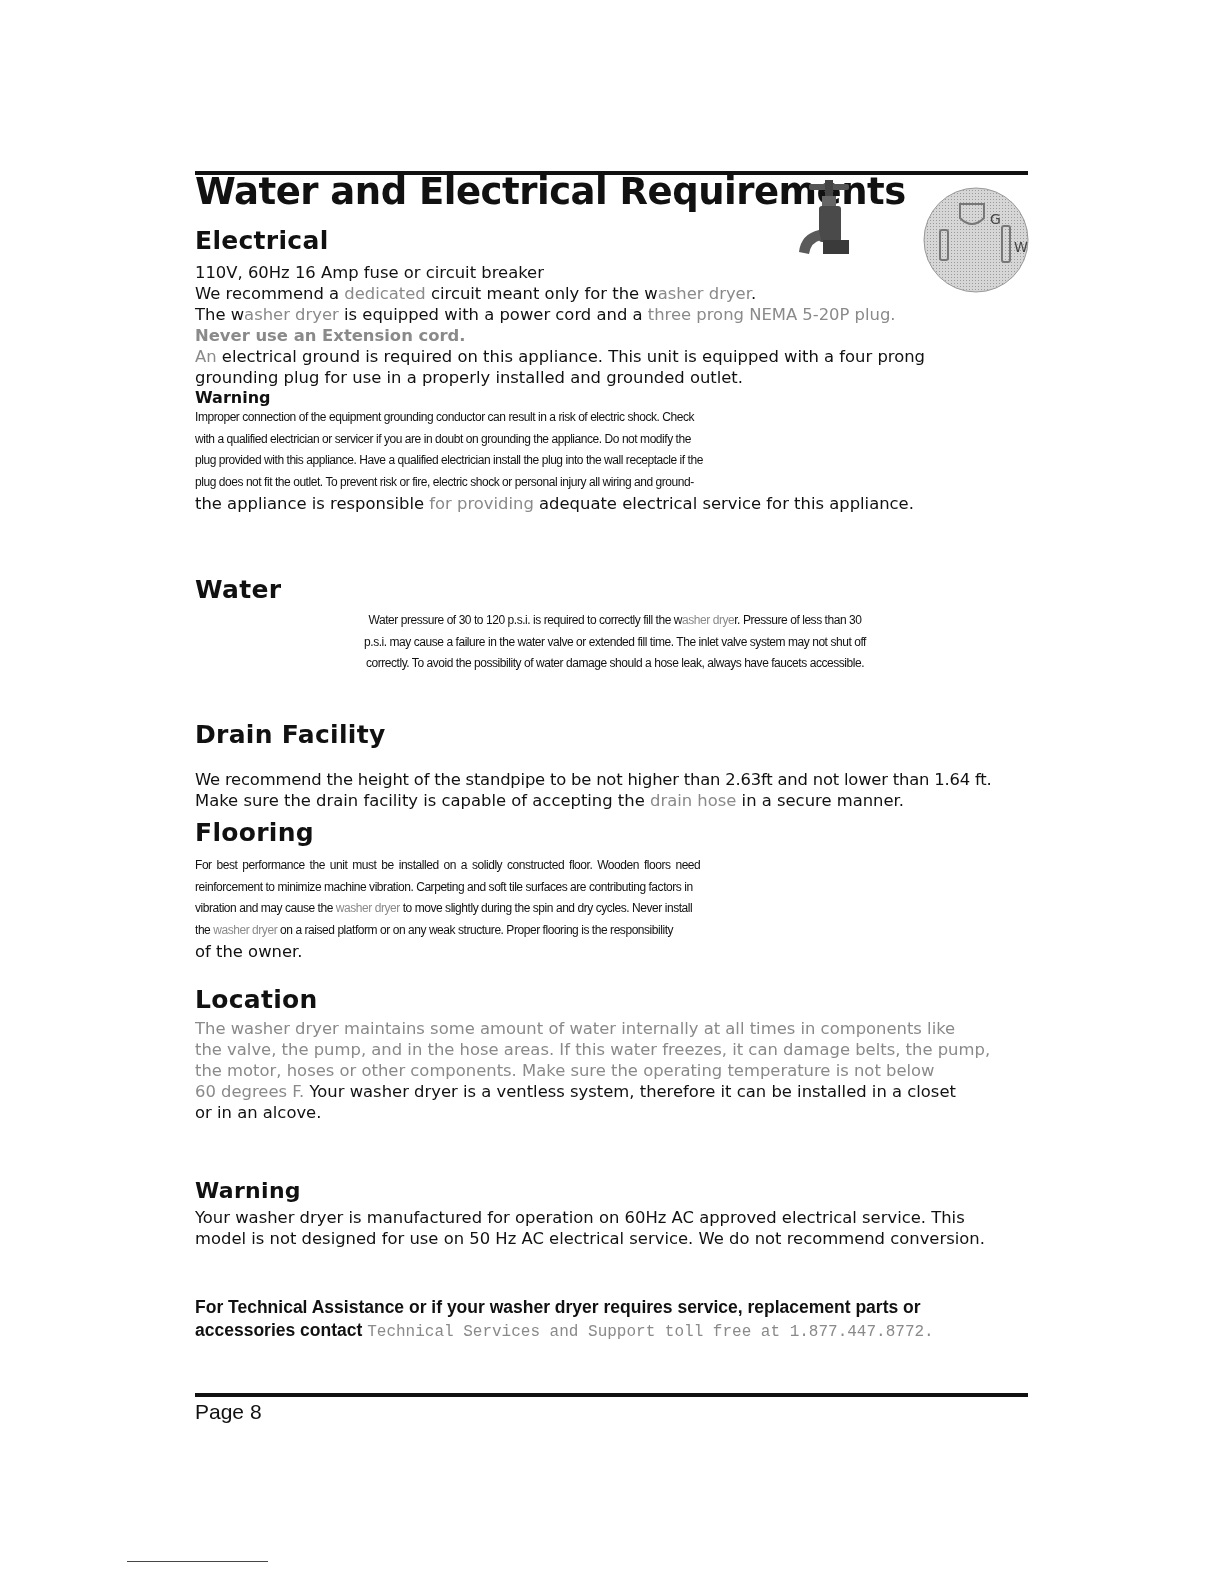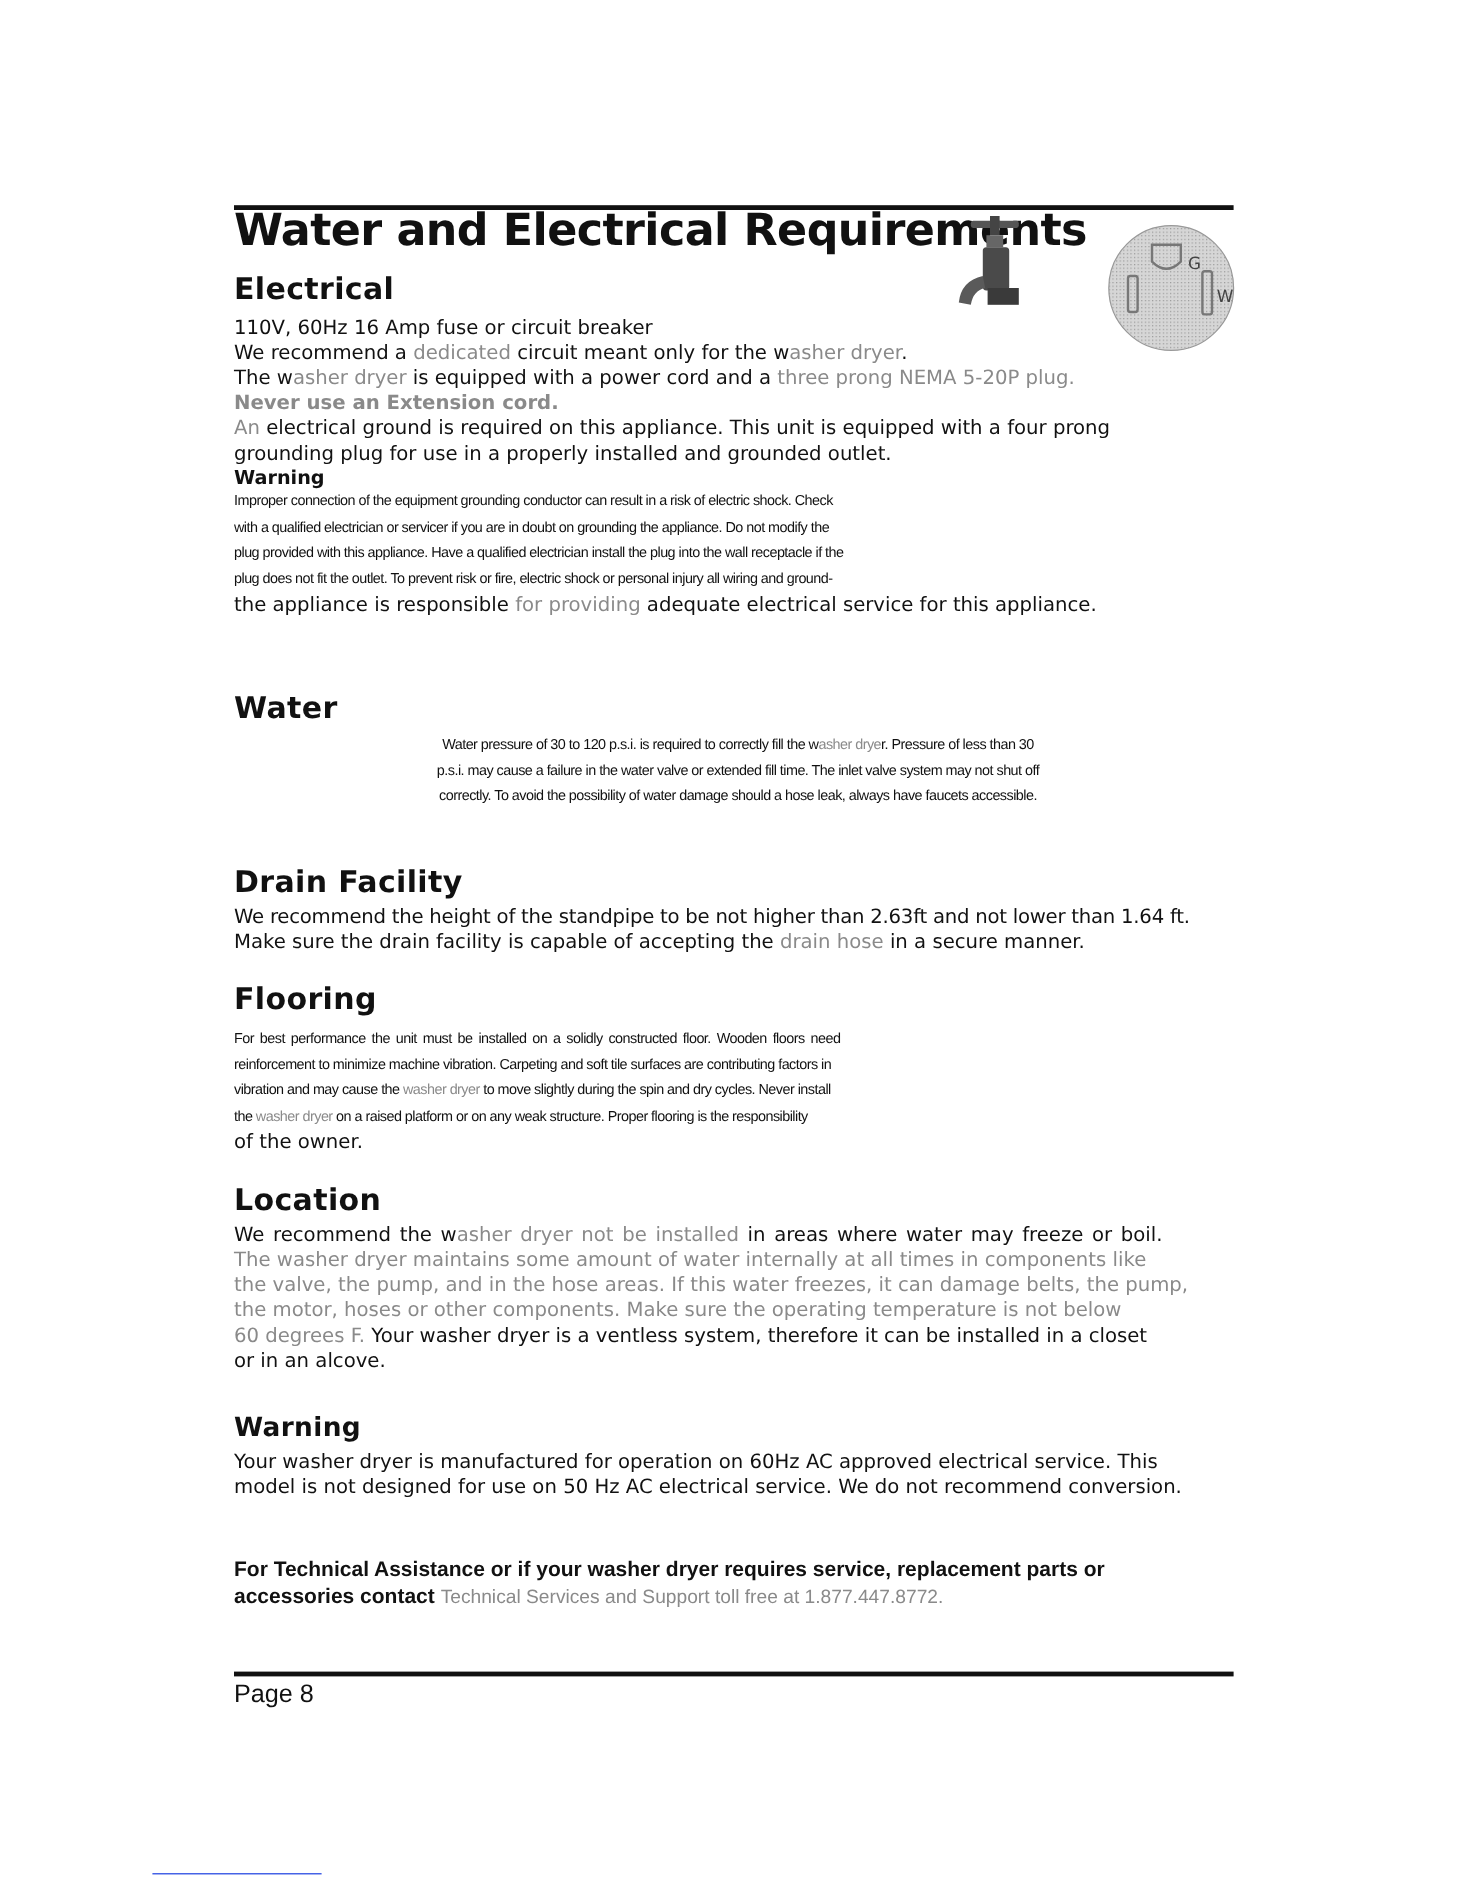--- a/index.html
+++ b/index.html
@@ -12,21 +12,21 @@
   .faucet { position: absolute; left: 795px; top: 178px; width: 66px; height: 80px; }
   .outlet { position: absolute; left: 918px; top: 184px; width: 118px; height: 112px; }
   h2 { margin: 0; font-size: 25px; font-weight: bold; letter-spacing: 0.3px; }
   h3 { margin: 0; font-size: 16px; font-weight: bold; }
   .abs { position: absolute; left: 195px; width: 840px; }
   .p { font-size: 16.4px; line-height: 21px; margin: 0; }
   .p.cond { font-family: "Liberation Sans", sans-serif; font-size: 12px; letter-spacing: -0.45px; line-height: 21.5px; }
   .gray { color: #8a8a8a; }
   .line { white-space: nowrap; }
   .tech { font-family: "Liberation Sans", sans-serif; font-weight: bold; font-size: 17.5px; line-height: 23px; }
-  .tech .gray { font-family: Liberation Sans, sans-serif; font-weight: normal; color: #8a8a8a; font-size: 16px; }
+  .tech .gray { font-family: Liberation Mono, monospace; font-weight: normal; color: #8a8a8a; font-size: 16px; }
   .pagenum { position: absolute; left: 195px; top: 1400px; font-family: "Liberation Sans", sans-serif; font-size: 21px; }
   .link-line { position: absolute; left: 127px; top: 1561px; width: 141px; height: 1px; background: #1a3ee0; }
 </style>
 </head>
 <body>
 
 <div class="rule-top"></div>
 <h1 class="title">Water and Electrical Requirements</h1>
 
 <svg class="faucet" viewBox="0 0 66 80">
@@ -75,41 +75,40 @@
   <h2>Water</h2>
   <div style="margin-top:6px;text-align:center;">
     <p class="p cond line"><span>Water pressure of 30 to 120 p.s.i. is required to correctly fill the w</span><span class="gray">asher drye</span><span>r. Pressure of less than 30</span></p>
     <p class="p cond line">p.s.i.  may cause a failure in the water valve or extended fill time. The inlet valve system may not shut off</p>
     <p class="p cond line">correctly. To avoid the possibility of water damage should a hose leak, always have faucets accessible.</p>
   </div>
 </div>
 
 <div class="abs" style="top:720px;">
   <h2>Drain Facility</h2>
-  <div style="margin-top:4px;">
+  <div style="margin-top:20px;">
     <p class="p line" style="letter-spacing:-0.2px;">We recommend the height of the standpipe to be not higher than 2.63ft and not lower than 1.64 ft.</p>
     <p class="p line"><span>Make sure the drain facility is capable of accepting the </span><span class="gray">drain hose</span><span> in a secure manner.</span></p>
   </div>
 </div>
 
 <div class="abs" style="top:818px;">
   <h2>Flooring</h2>
   <div style="margin-top:8px;">
     <p class="p cond line" style="word-spacing:2px;">For best performance the unit must be installed on a solidly constructed floor. Wooden floors need</p>
     <p class="p cond line">reinforcement to minimize machine vibration. Carpeting and soft tile surfaces are contributing factors in</p>
     <p class="p cond line"><span>vibration and may cause the </span><span class="gray">washer dryer</span><span> to move slightly during the spin and dry cycles. Never install</span></p>
     <p class="p cond line"><span>the </span><span class="gray">washer dryer</span><span> on a raised platform or on any weak structure. Proper flooring is the responsibility</span></p>
     <p class="p line">of the owner.</p>
   </div>
 </div>
 
 <div class="abs" style="top:985px;">
   <h2>Location</h2>
   <div style="margin-top:4px;">
-    <p class="p line" style="word-spacing:2px;"><span>We recommend the w</span><span class="gray">asher dryer not be installed</span><span> in areas where water may freeze or boil.</span></p>
     <p class="p line gray">The washer dryer maintains some amount of water internally at all times in components like</p>
     <p class="p line gray">the valve, the pump, and in the hose areas. If this water freezes, it can damage belts, the pump,</p>
     <p class="p line gray">the motor, hoses or other components. Make sure the operating temperature is not below</p>
     <p class="p line"><span class="gray">60 degrees F.</span><span> Your washer dryer is a ventless system, therefore it can be installed in a closet</span></p>
     <p class="p line">or in an alcove.</p>
   </div>
 </div>
 
 <div class="abs" style="top:1178px;">
   <h2 style="font-size:22px;">Warning</h2>

